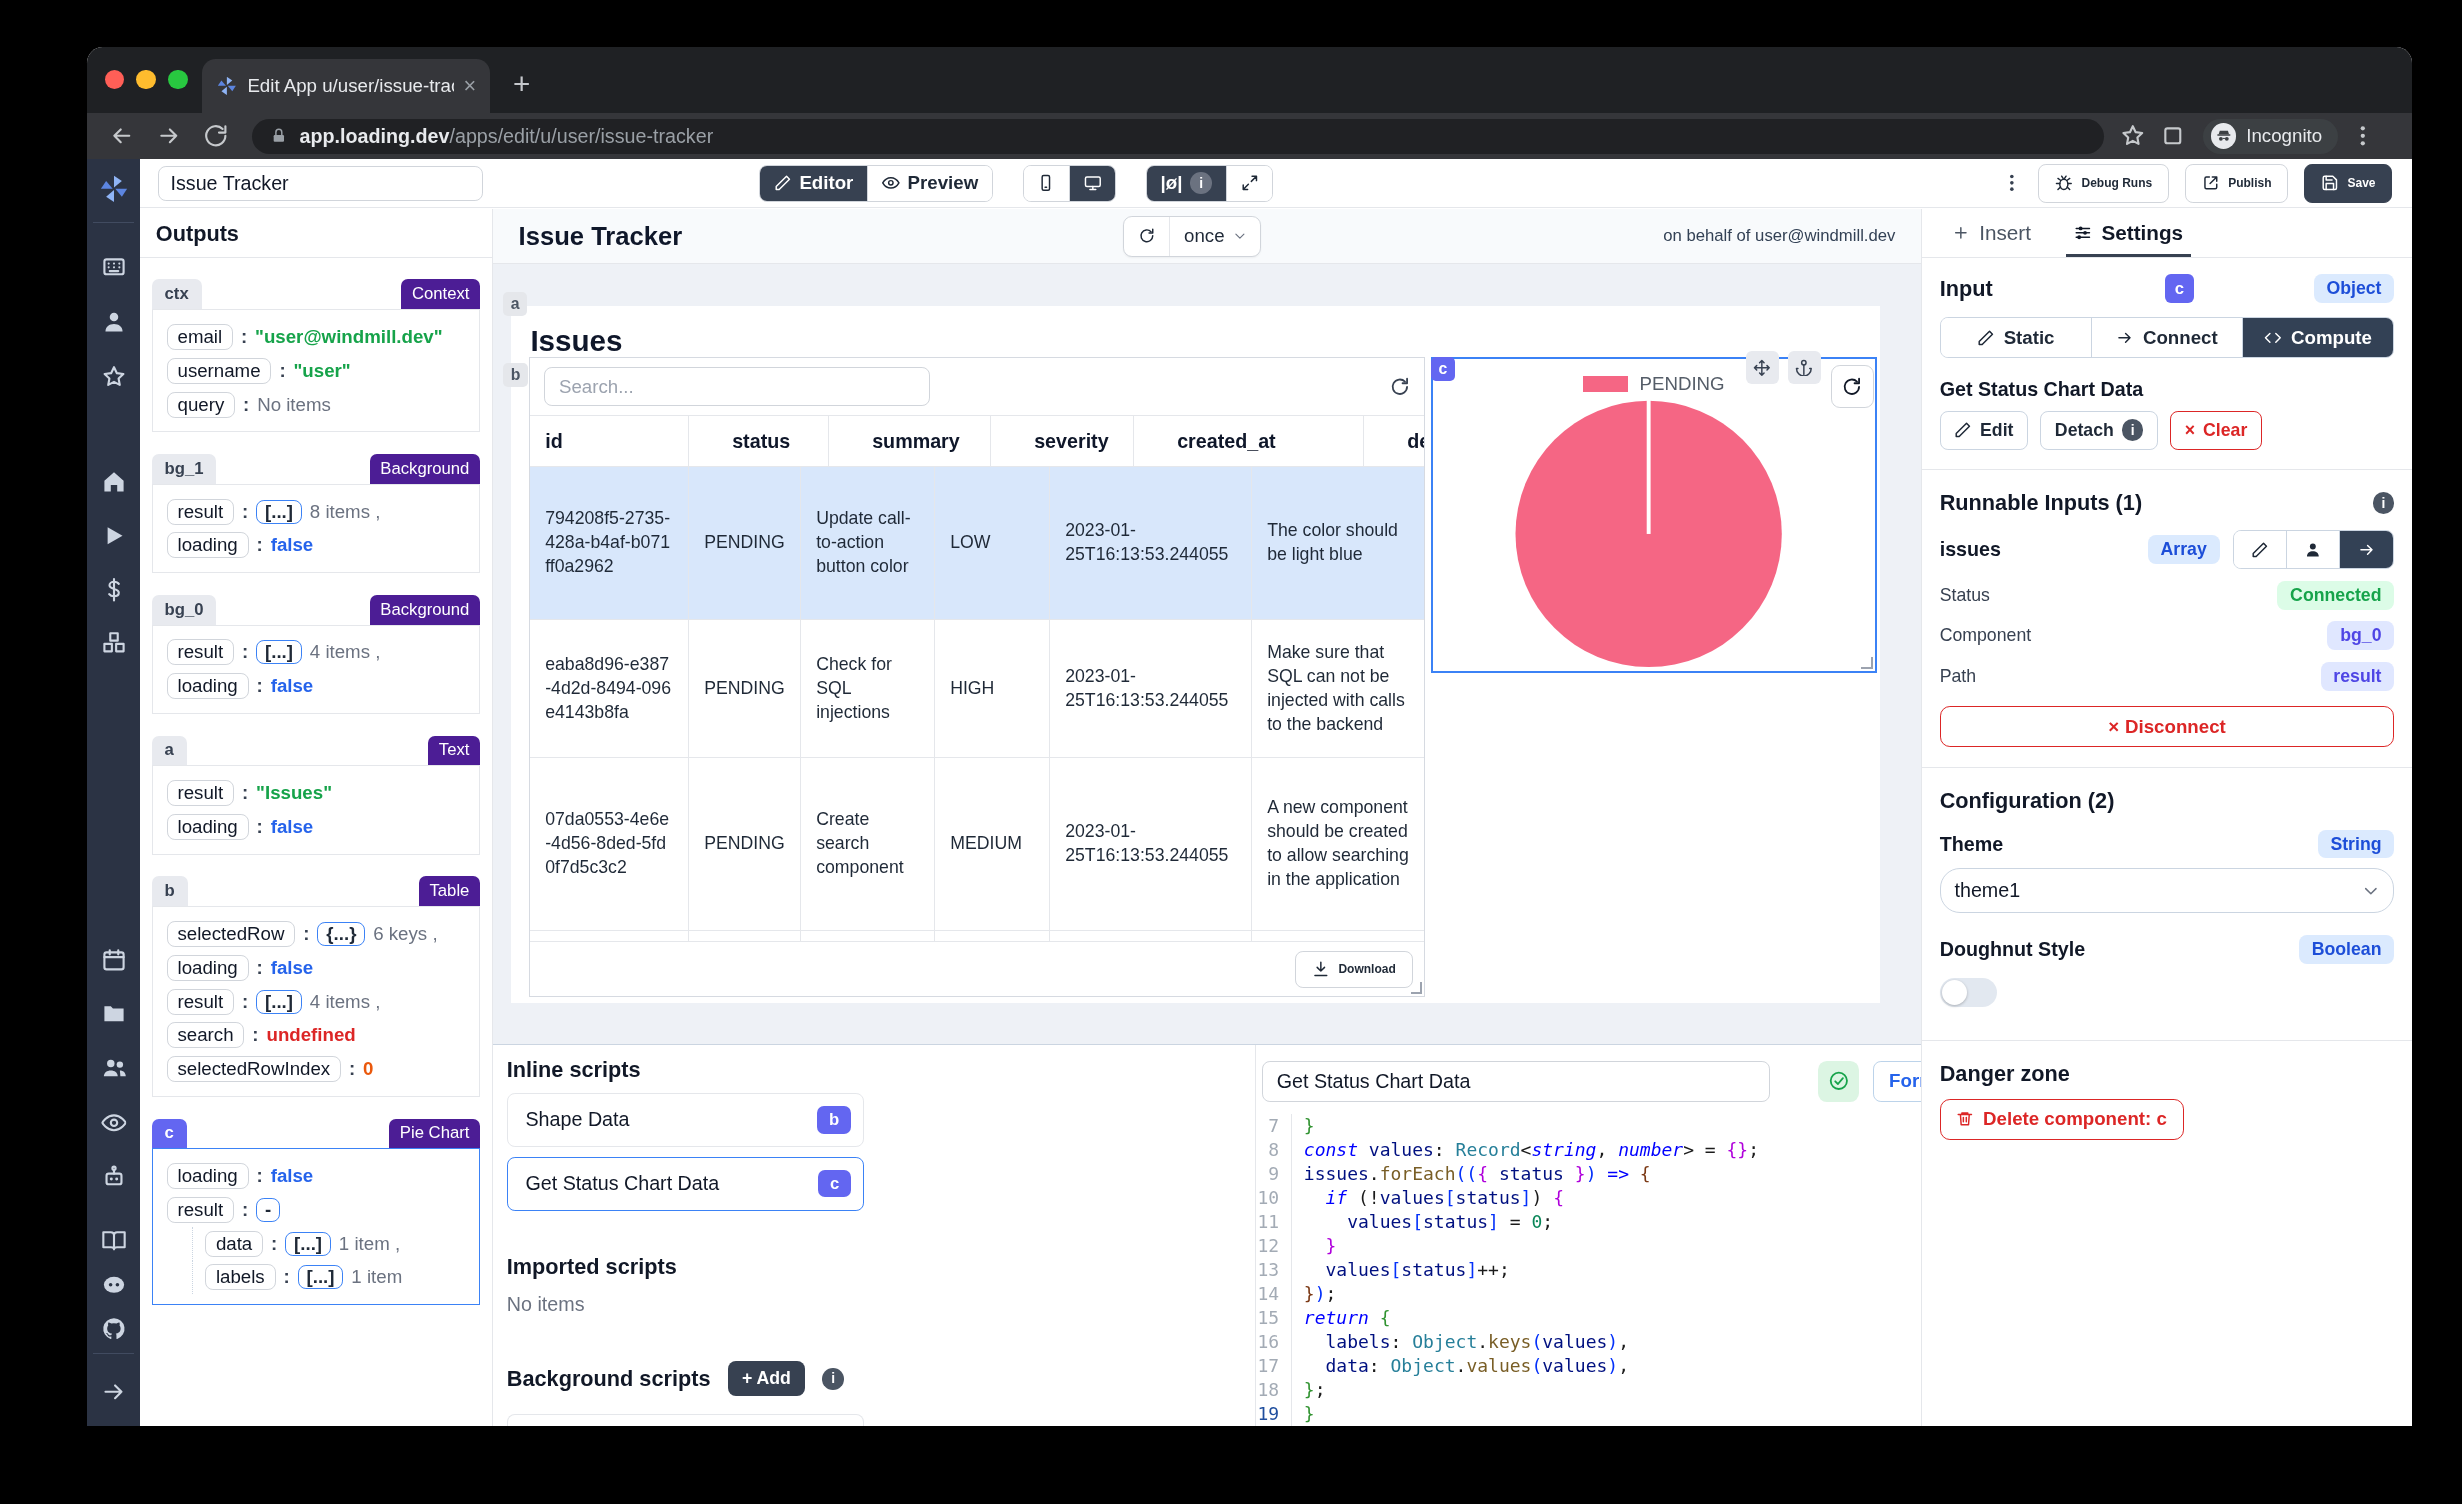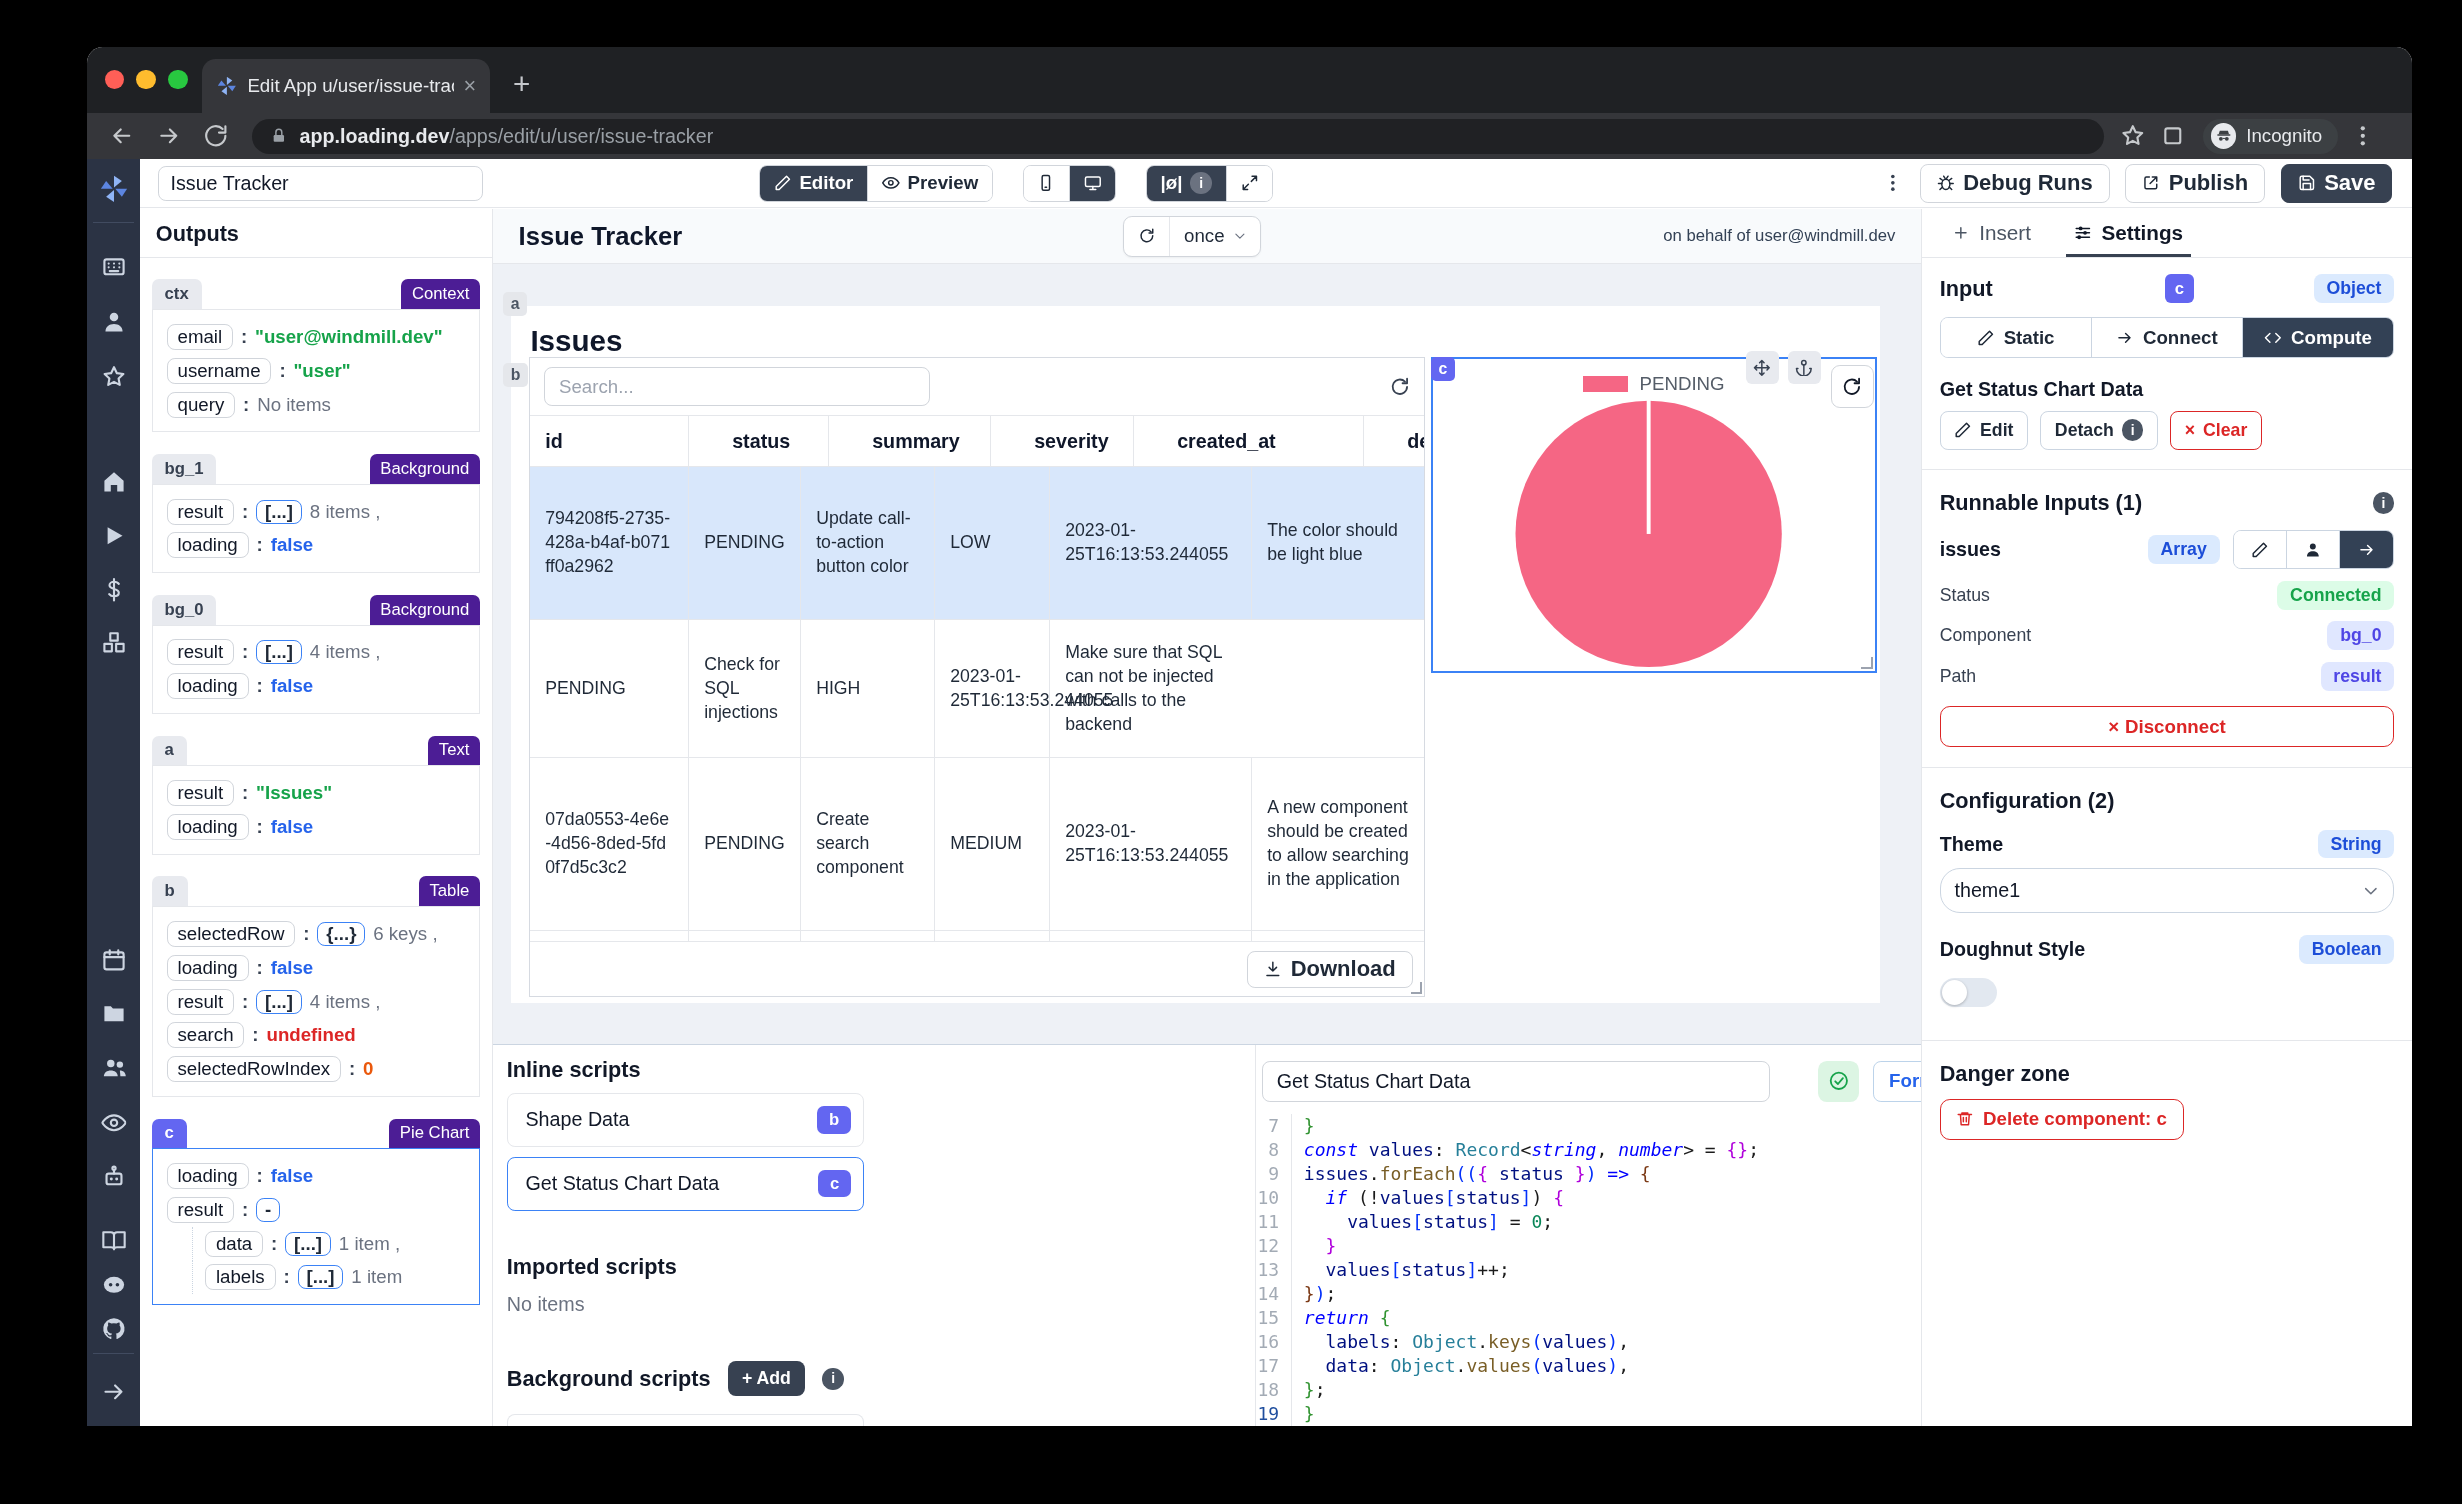--- a/index.html
+++ b/index.html
@@ -34,21 +34,21 @@
   .appname-input { margin-left:17.7px; width:325px; height:35px; border:1px solid #d1d5db; border-radius:7.9px;
                    padding:0 11.8px; font-size:19.7px; color:#111827; font-family:inherit; }
   .seg { display:flex; border:1px solid #d1d5db; border-radius:7.9px; overflow:hidden; height:37px; background:#fff; }
   .seg-cell { display:flex; align-items:center; gap:7.9px; padding:0 13.8px; font-size:18.7px; font-weight:bold;
               color:#1f2937; background:#fff; border-right:1px solid #d1d5db; }
   .seg-cell:last-child { border-right:none; }
   .seg-cell.dark { background:#374151; color:#fff; }
   .center-controls { position:absolute; left:619px; display:flex; gap:29.6px; align-items:center; }
   .right-controls { margin-left:auto; display:flex; gap:15.8px; align-items:center; padding-right:19.7px; }
   .btn { display:flex; align-items:center; gap:8.9px; height:39px; padding:0 15.8px; border:1px solid #d1d5db;
-         border-radius:7.9px; background:#fff; font-size:22px; font-weight:bold; color:#1f2937; }
+         border-radius:7.9px; background:#fff; font-size:12px; font-weight:bold; color:#1f2937; }
   .btn.dark { background:#374151; border-color:#374151; color:#fff; }
   .ic { width:21.7px; height:21.7px; flex:none; }
   .ic-sm { width:17.7px; height:17.7px; flex:none; }
   .ibadge { width:21.7px; height:21.7px; border-radius:50%; background:#4b5563; color:#fff; font-size:13.8px;
             font-weight:bold; display:inline-flex; align-items:center; justify-content:center; flex:none; }
 
   
   .rail { position:absolute; left:0; top:112px; width:53px; height:1267px; background:#2b3344; }
   .rail-ic { position:absolute; left:50%; transform:translateX(-50%); color:#cdd5e1; width:25.6px; height:25.6px; }
   .rail-div { position:absolute; left:5.9px; width:41px; border-top:1px solid #414b60; }
@@ -720,20 +720,21 @@
               </div>
               <div class="trow sel" style="height:153px">
                 <div class="tcell cell-id">794208f5-2735-428a-b4af-b071ff0a2962</div>
                 <div class="tcell">PENDING</div>
                 <div class="tcell">Update call-to-action button color</div>
                 <div class="tcell">LOW</div>
                 <div class="tcell">2023-01-25T16:13:53.244055</div>
                 <div class="tcell">The color should be light blue</div>
               </div>
               <div class="trow" style="height:138px">
+                <div class="tcell cell-id">eaba8d96-e387-4d2d-8494-096e4143b8fa</div>
                 <div class="tcell">PENDING</div>
                 <div class="tcell">Check for SQL injections</div>
                 <div class="tcell">HIGH</div>
                 <div class="tcell">2023-01-25T16:13:53.244055</div>
                 <div class="tcell">Make sure that SQL can not be injected with calls to the backend</div>
               </div>
               <div class="trow" style="height:173px">
                 <div class="tcell cell-id">07da0553-4e6e-4d56-8ded-5fd0f7d5c3c2</div>
                 <div class="tcell">PENDING</div>
                 <div class="tcell">Create search component</div>

